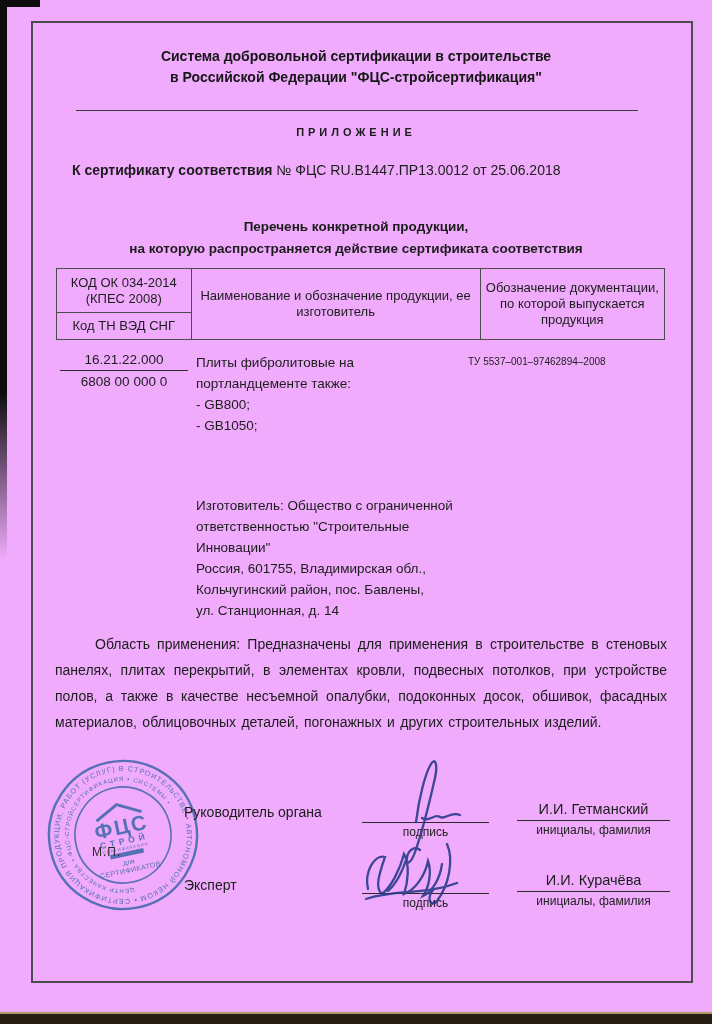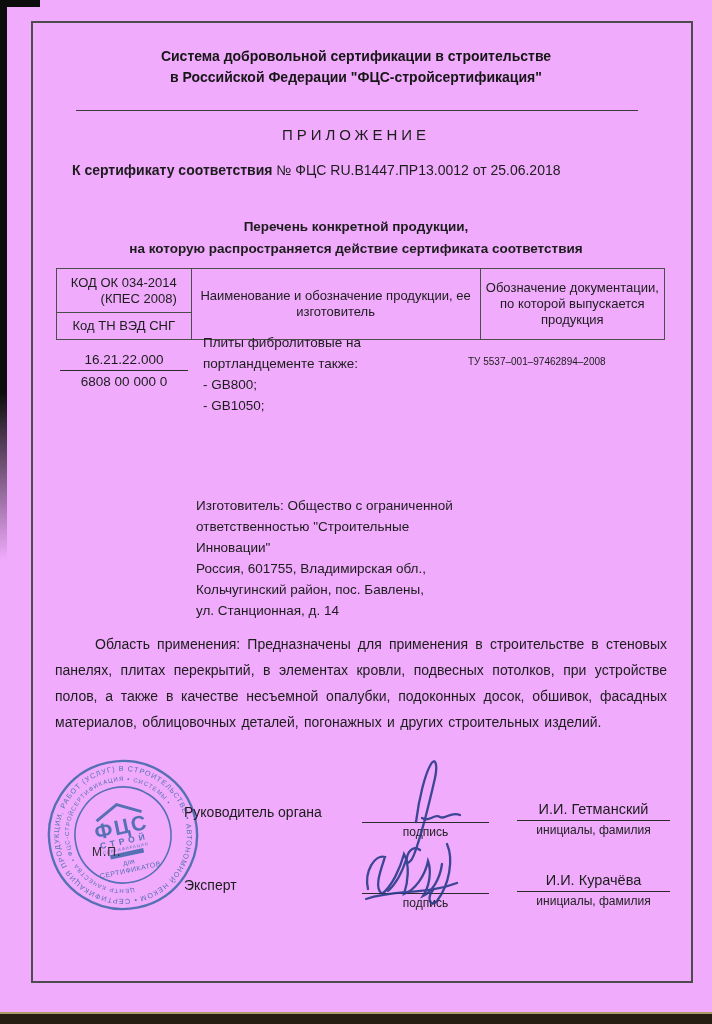--- a/index.html
+++ b/index.html
@@ -14,40 +14,40 @@
   .edge-left{left:0;top:0;width:7px;height:560px;
     background:linear-gradient(#0c0c0c 70%,rgba(12,12,12,0));}
   .edge-top{left:0;top:0;width:40px;height:7px;background:#0c0c0c;}
   .bottom-line{left:0;top:1012px;width:712px;height:2px;background:#ab9a68;}
   .bottom-band{left:0;top:1014px;width:712px;height:10px;background:#251d12;}
   
   .frame{left:31px;top:21px;width:658px;height:958px;border:2px solid #4c4c4c;}
   .centered{left:0;width:712px;text-align:center;}
   .sys-header{top:46px;font-weight:bold;font-size:14px;line-height:21px;color:#161616;}
   .rule{left:76px;top:110px;width:562px;border-top:1.5px solid #3a3a3a;}
-  .doc-title{top:126px;font-weight:normal;font-size:15px;letter-spacing:4px;}
+  .doc-title{top:126px;font-weight:bold;font-size:11px;letter-spacing:4px;}
   .cert-line{left:72px;top:162px;font-size:14px;}
   .cert-line b{font-weight:bold;}
   .subtitle{top:216px;font-weight:bold;font-size:13.5px;line-height:22px;}
   
   .tbl{left:56px;top:268px;width:609px;display:flex;align-items:stretch;
        border:1.5px solid #4c4c4c;box-sizing:border-box;font-size:13px;line-height:16px;}
   .tbl .col{box-sizing:border-box;display:flex;flex-direction:column;}
   .col-code{width:135px;border-right:1.5px solid #4c4c4c;}
   .col-prod{width:290px;border-right:1.5px solid #4c4c4c;display:flex;align-items:center;justify-content:center;}
   .col-doc{width:184px;display:flex;align-items:center;justify-content:center;}
-  .cell{display:flex;align-items:center;justify-content:center;text-align:right;padding:2px 4px;box-sizing:border-box;}
+  .cell{display:flex;align-items:center;justify-content:center;text-align:center;padding:2px 4px;box-sizing:border-box;}
   .cell-code-top{height:44px;border-bottom:1.5px solid #4c4c4c;}
   .cell-code-bottom{height:25px;}
   .cell-tall{height:70px;text-align:center;}
   
   .code-fraction{left:60px;top:352px;width:128px;font-size:13.5px;text-align:center;}
   .code-fraction .top{padding-bottom:3px;border-bottom:1.5px solid #2b2b2b;}
   .code-fraction .bot{padding-top:3px;}
-  .product-block{left:196px;top:332px;width:270px;font-size:13.5px;line-height:21px;margin-left:7px;}
+  .product-block{left:196px;top:352px;width:270px;font-size:13.5px;line-height:21px;}
   .doc-block{left:468px;top:356px;width:200px;font-size:10px;}
   .manufacturer{left:196px;top:495px;width:285px;font-size:13.5px;line-height:21px;}
   .application{left:55px;top:631px;width:612px;font-size:14px;line-height:26px;
                text-align:justify;text-indent:40px;word-spacing:1.5px;}
   
   .stamp-wrap{left:42px;top:754px;width:162px;height:162px;transform:rotate(-12deg);opacity:.92;}
   .mp-label{left:92px;top:845px;font-size:12px;font-weight:normal;color:#2a2a2a;letter-spacing:1px;}
   .role{left:184px;font-size:14px;}
   .role-head{top:804px;}
   .role-expert{top:877px;}

